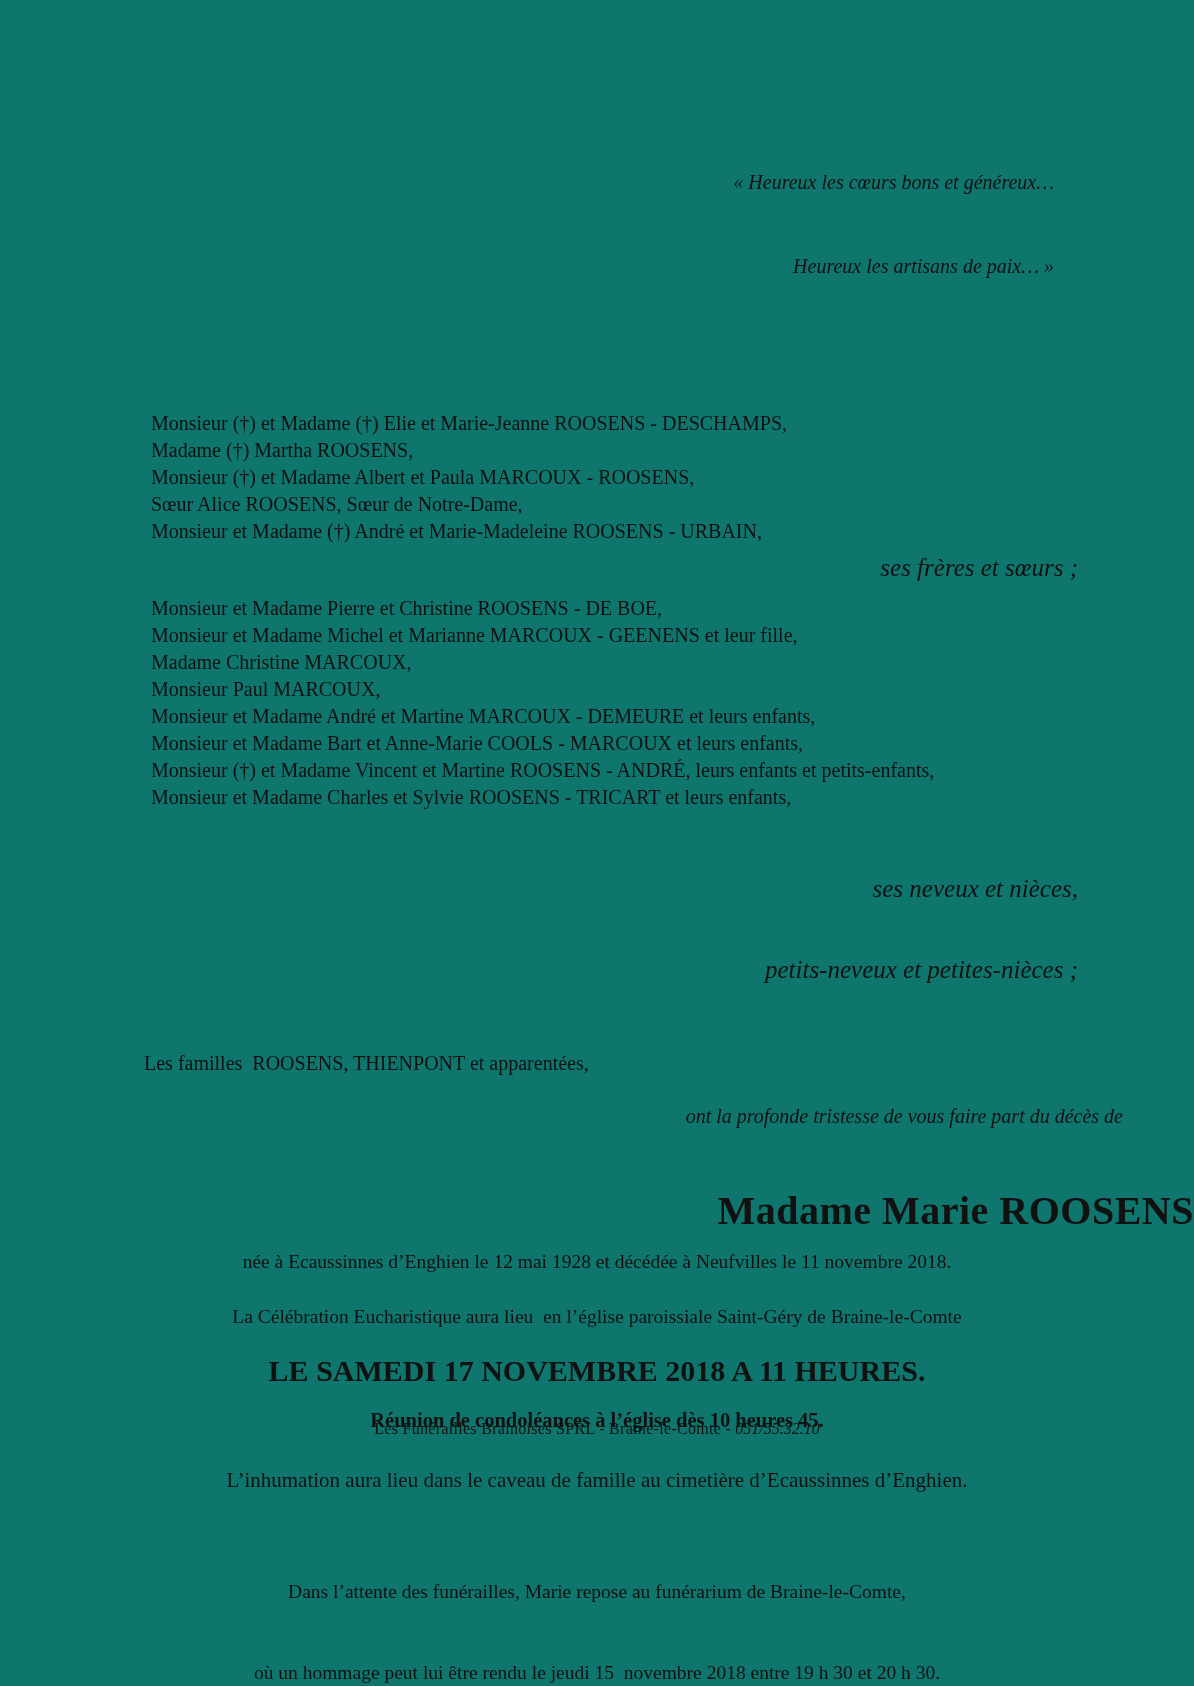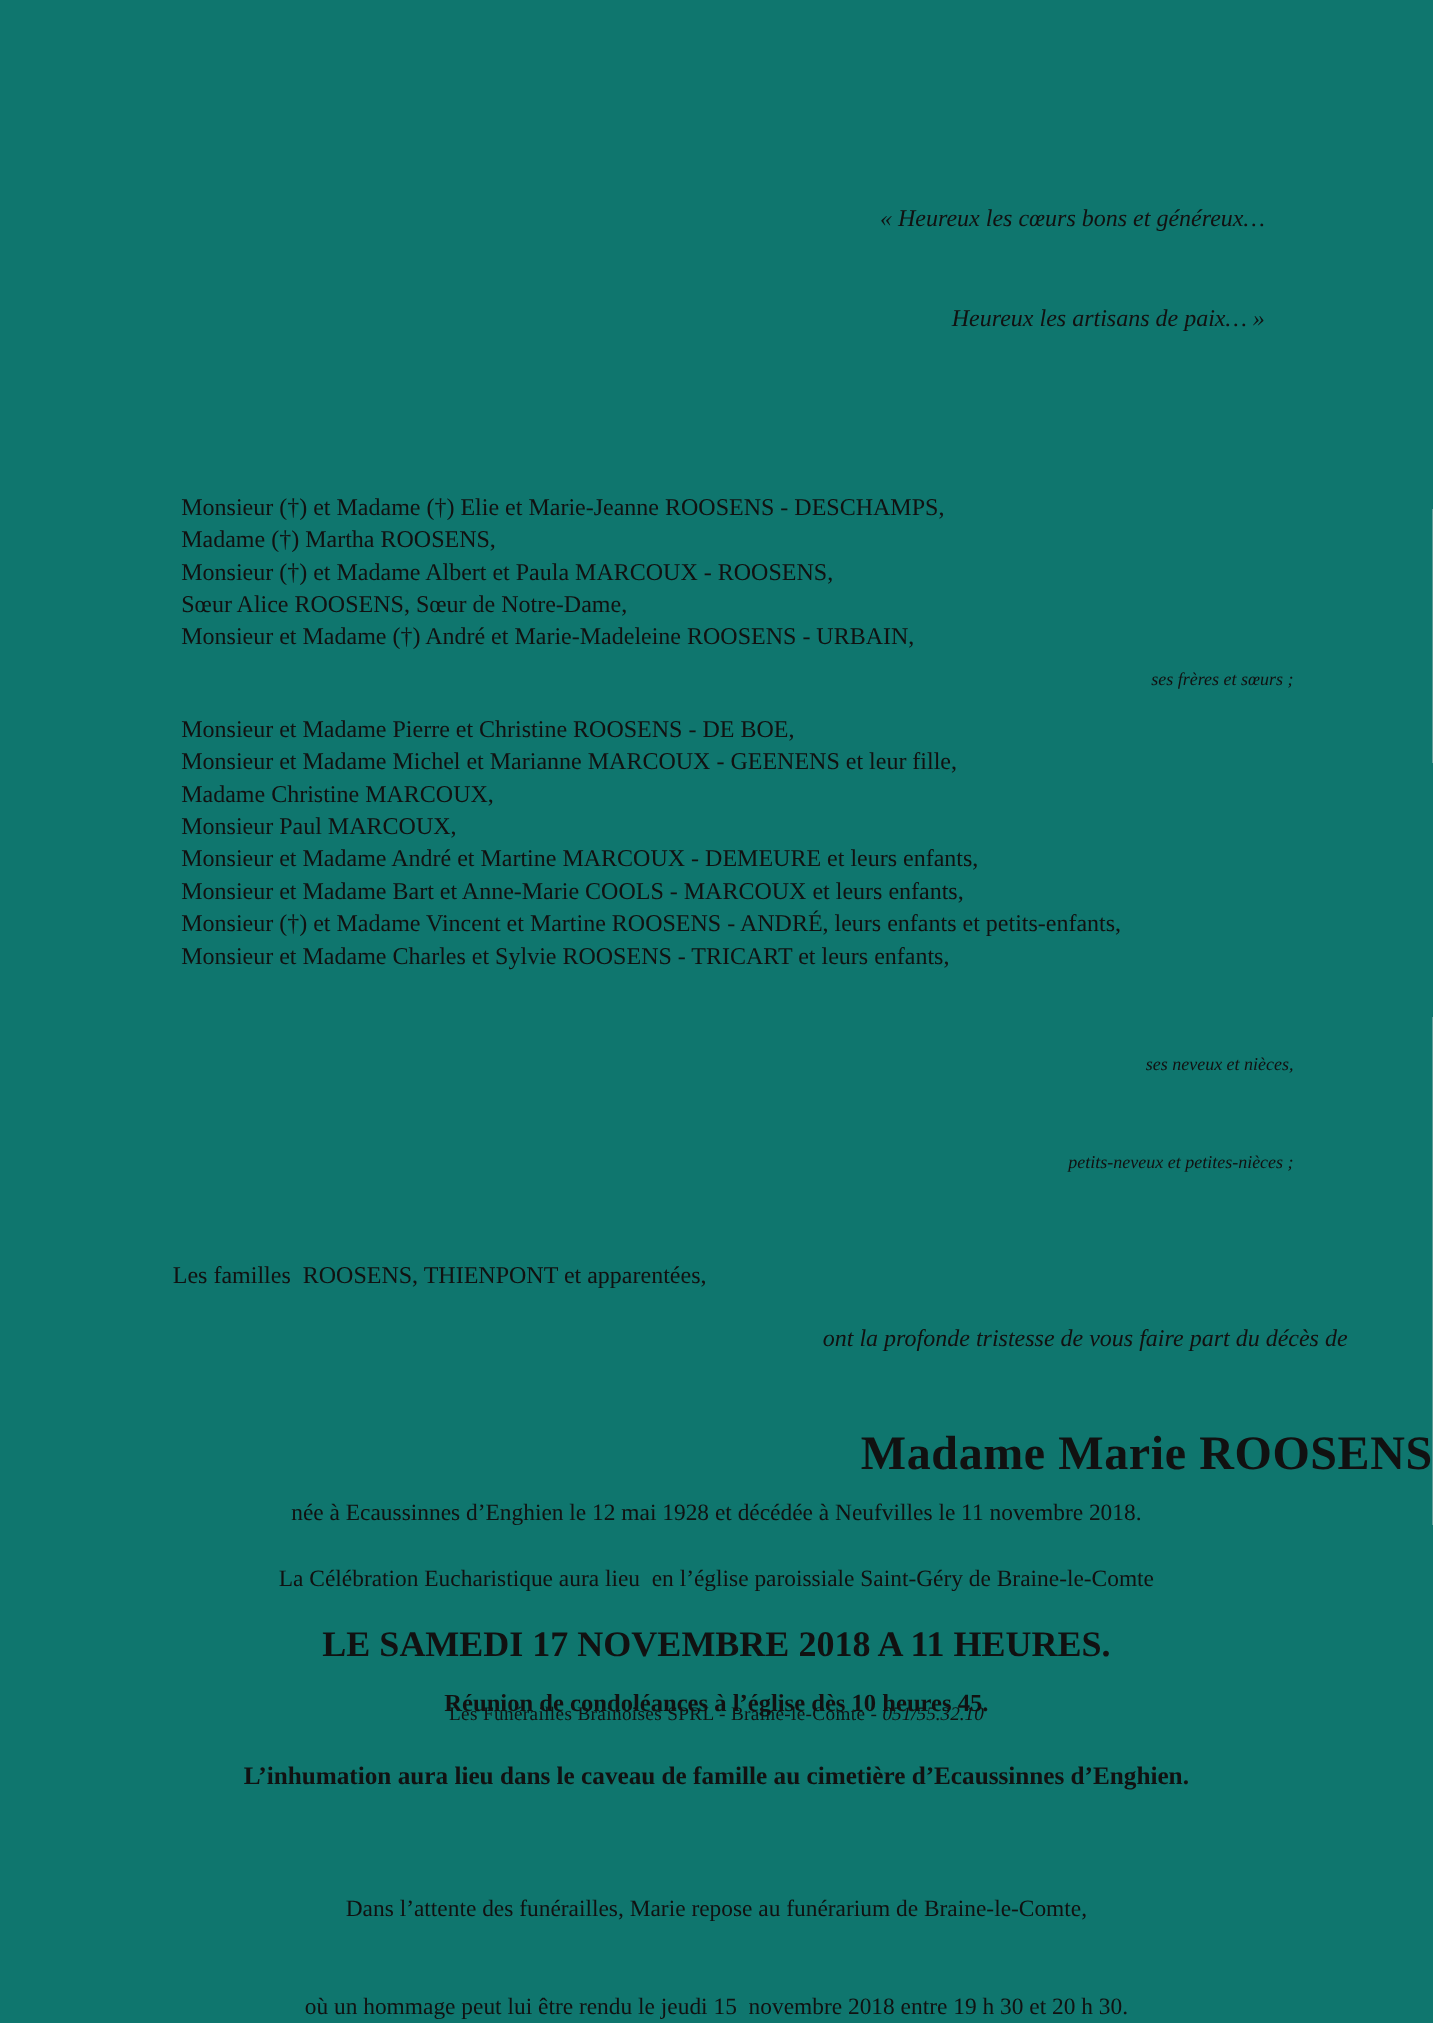--- a/index.html
+++ b/index.html
@@ -29,21 +29,21 @@
     font-size: 20px;
     line-height: 27px;
     white-space: pre-wrap;
   }
   .names-block-1 { margin-top: 74px; }
   .names-block-2 { margin-top: 14px; }
   .relation-note {
     padding-right: 116px;
     text-align: right;
     font-style: italic;
-    font-size: 15px;
+    font-size: 25px;
     line-height: 27px;
     white-space: pre-wrap;
   }
   .relation-siblings { margin-top: 9px; }
   .relation-nephews { margin-top: 10px; }
   .families-line {
     margin-top: 13px;
     margin-left: 144px;
     font-size: 20px;
     line-height: 27px;
@@ -89,21 +89,21 @@
   .condolence-meeting {
     margin-top: 21px;
     text-align: center;
     font-weight: bold;
     font-size: 20.5px;
     line-height: 27px;
   }
   .inhumation {
     margin-top: 33px;
     text-align: center;
-    font-weight: bold;
+    font-weight: normal;
     font-size: 21px;
     line-height: 27px;
   }
   .repose {
     margin-top: 30px;
     text-align: center;
     font-size: 19.5px;
     line-height: 27px;
     white-space: pre-wrap;
   }

